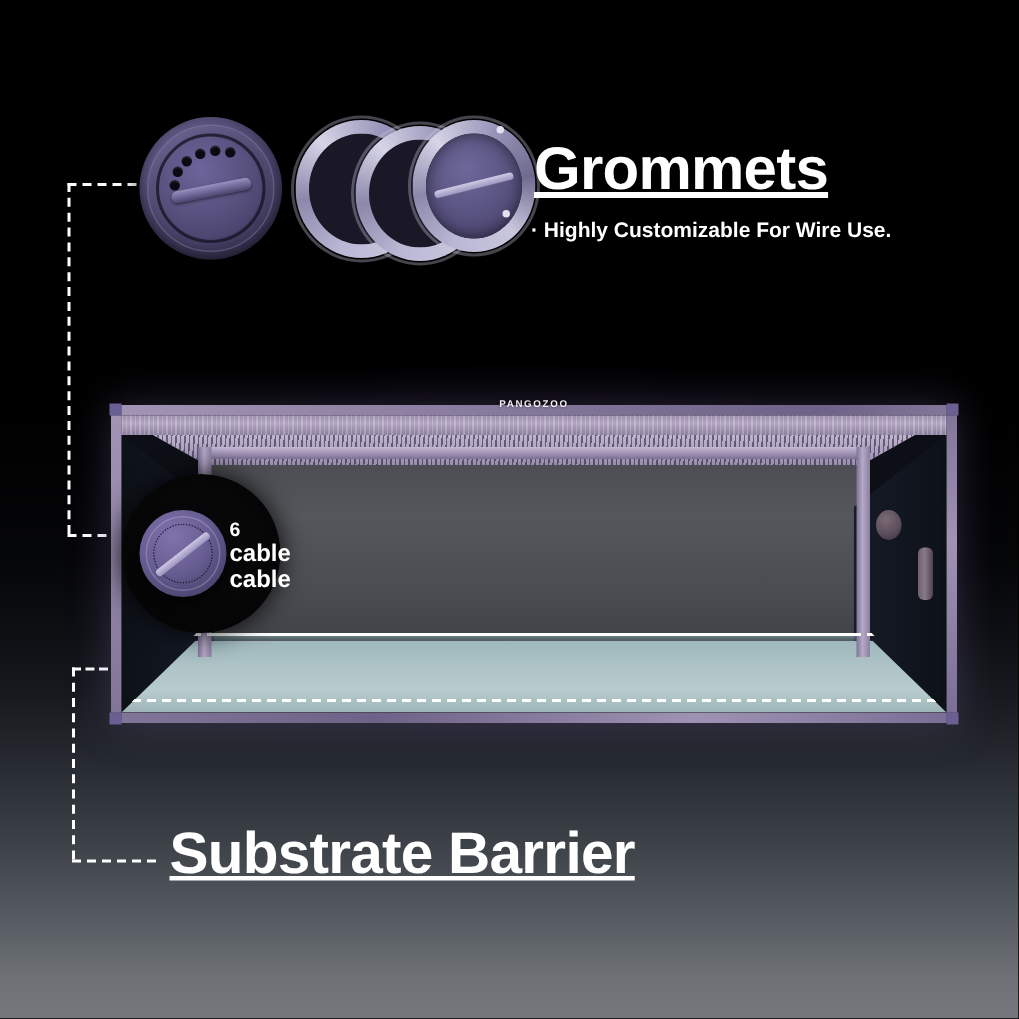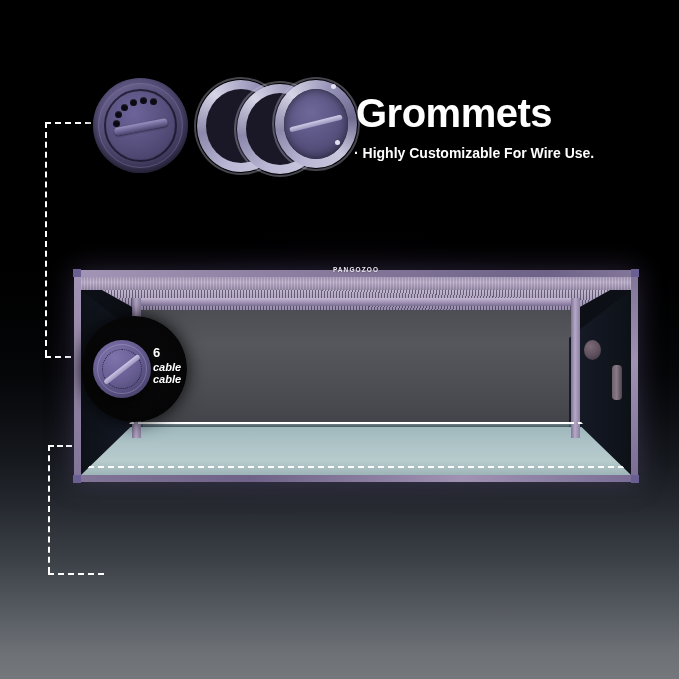--- a/index.html
+++ b/index.html
@@ -35,20 +35,21 @@
   .dash-h{ position:absolute; height:0; border-top:2px dashed #ffffff; }
   .dash-v{ position:absolute; width:0; border-left:2px dashed #ffffff; }
 
   
   .h-title{
     position:absolute;
     color:#fff;
     font-weight:700;
     letter-spacing:-0.5px;
     white-space:nowrap;
+    text-decoration:underline;
   }
   .h-sub{
     position:absolute;
     color:#fff;
     font-weight:700;
     white-space:nowrap;
   }
   #grommets-title{ left:356px; top:91px; font-size:40px; }
   #grommets-sub{ left:354px; top:145px; font-size:14px; }
   #substrate-title{ left:113px; top:548px; font-size:39px; }
@@ -253,21 +254,21 @@
   #callout .cg .cr2{ position:absolute; inset:9px; border-radius:50%; border:1.5px dotted rgba(25,20,40,.8); }
   #callout .cg .cslot{
     position:absolute; left:12%; top:46%; width:76%; height:5px;
     background:linear-gradient(to bottom,#cdc6e4,#9a93bd);
     transform:rotate(-38deg); border-radius:3px;
   }
   #callout .ctext{
     position:absolute; left:72px; top:30px; color:#fff; line-height:1.12;
   }
   #callout .ctext .big{ font-size:13px; font-weight:700; display:block; }
-  #callout .ctext .sm{ font-size:11px; font-weight:600; display:block;font-style:italic; }
+  #callout .ctext .sm{ font-size:16px; font-weight:600; display:block; }
 </style>
 </head>
 <body>
 
 <div id="stage">
 
   <div class="ambient"></div>
 
   <div class="dash-h" style="left:45px; top:122px; width:46px;"></div>
   <div class="dash-v" style="left:45px; top:122px; height:234px;"></div>
@@ -354,14 +355,15 @@
       <div class="cr2"></div>
       <div class="cslot"></div>
     </div>
     <div class="ctext">
       <span class="big">6</span>
       <span class="sm">cable</span>
       <span class="sm">cable</span>
     </div>
   </div>
 
+  <div class="h-title" id="substrate-title">Substrate Barrier</div>
 
 </div>
 
 </body></html>

